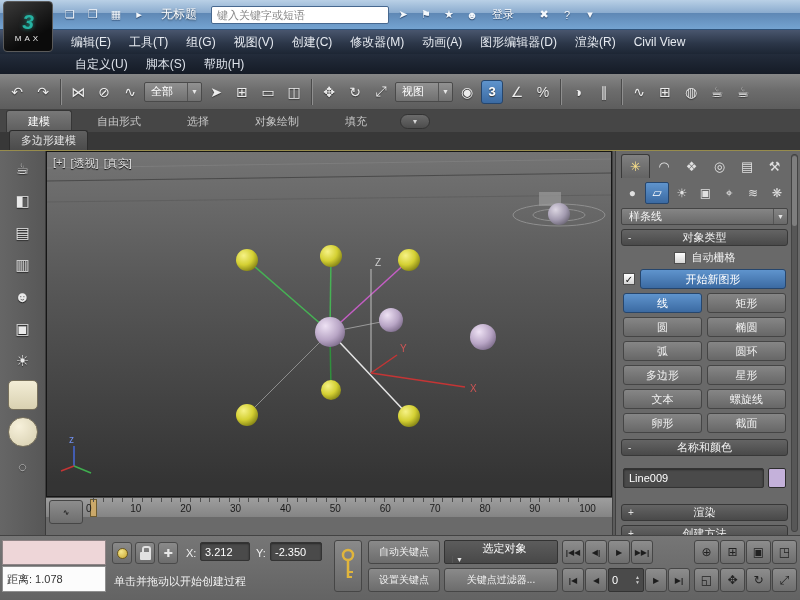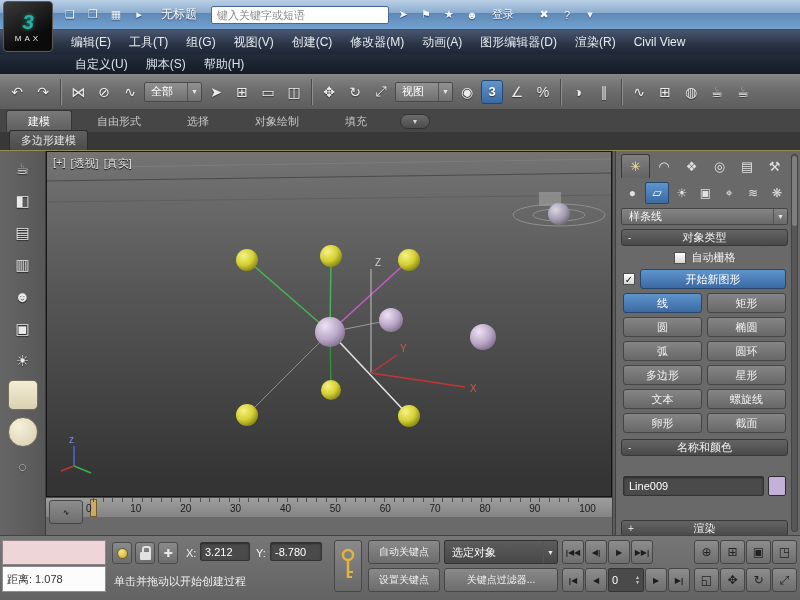--- a/index.html
+++ b/index.html
@@ -121,21 +121,21 @@
   .rbody{padding:4px 2px 2px;display:flex;flex-direction:column;gap:4px;}
   .chkrow{display:flex;align-items:center;justify-content:center;gap:6px;color:#f0f0f0;font-size:11px;}
   .startrow{display:flex;align-items:center;gap:5px;}
   .chk{width:12px;height:12px;background:linear-gradient(#fefefe,#d6d6d6);border:1px solid #4e4e4e;
     display:flex;align-items:center;justify-content:center;font-size:10px;color:#111;flex:none;}
   .btn{height:20px;background:linear-gradient(#868686,#676767);border:1px solid #454545;border-radius:3px;
     color:#f2f2f2;font-size:11px;display:flex;align-items:center;justify-content:center;white-space:nowrap;}
   .blue{background:linear-gradient(#5f94cd,#3b6aa2);border-color:#26466d;color:#fff;}
   .grow{flex:1;}
   .shape-grid{display:grid;grid-template-columns:1fr 1fr;gap:4px 5px;}
-  .namerow{display:flex;gap:4px;padding:20px 2px;}
+  .namerow{display:flex;gap:4px;padding:12px 2px;}
   .field{background:#4a4a4a;border:1px solid #333;box-shadow:inset 0 1px 2px rgba(0,0,0,.45);
     color:#fff;font-size:11px;display:flex;align-items:center;padding:0 5px;border-radius:2px;height:20px;}
   .swatch{width:18px;height:20px;background:#c4b1da;border:1px solid #2c2c2c;border-radius:2px;flex:none;}
   .panel-scroll{position:absolute;right:2px;top:3px;bottom:3px;width:7px;background:#575757;
     border:1px solid #434343;border-radius:3px;}
   .pthumb{position:absolute;top:1px;left:0;right:0;height:70px;background:#7e7e7e;border-radius:3px;}
 
   
   .statusbar{position:absolute;top:535px;left:0;right:0;height:65px;
     background:linear-gradient(#767676,#636363);border-top:1px solid #434343;}
@@ -155,21 +155,21 @@
   .coordlab{color:#f0f0f0;font-size:11px;top:11px;}
   .coordfield{top:6px;height:19px;background:#4a4a4a;border:1px solid #333;border-radius:2px;
     color:#fff;font-size:11px;display:flex;align-items:center;padding:0 4px;
     box-shadow:inset 0 1px 2px rgba(0,0,0,.45);}
   .keybtn{left:334px;top:4px;width:28px;height:52px;background:linear-gradient(#8a8a8a,#686868);
     border:1px solid #464646;border-radius:3px;display:flex;align-items:center;justify-content:center;}
   .sb-btn{height:24px;background:linear-gradient(#8a8a8a,#6c6c6c);border:1px solid #464646;border-radius:3px;
     color:#f2f2f2;font-size:10px;display:flex;align-items:center;justify-content:center;white-space:nowrap;}
   .seldrop{left:444px;top:4px;width:114px;height:24px;background:linear-gradient(#5c5c5c,#484848);
     border:1px solid #333;border-radius:2px;color:#fff;font-size:11px;display:flex;align-items:center;
-    padding-left:7px;}
+    padding-left:7px;flex-direction:column;}
   .seldrop span:first-child{flex:1;}
   .trow{display:flex;gap:1px;}
   .mini{height:24px;background:linear-gradient(#8d8d8d,#6e6e6e);border:1px solid #464646;border-radius:3px;
     color:#1d1d1d;font-size:8px;font-weight:bold;display:flex;align-items:center;justify-content:center;}
   .tbtn2{width:22px;}
   .framefield{width:36px;height:24px;background:#4a4a4a;border:1px solid #333;border-radius:2px;
     display:flex;align-items:center;justify-content:space-between;color:#fff;font-size:11px;padding:0 3px;}
   .spin{display:flex;flex-direction:column;font-size:5px;line-height:5px;color:#ccc;}
   .navgrid{left:694px;top:4px;display:grid;grid-template-columns:repeat(4,25px);grid-auto-rows:24px;gap:4px 1px;}
   .nbtn{font-size:12px;font-weight:normal;color:#222;}
@@ -468,21 +468,21 @@
       </div>
       <div class="sb-ic">✚</div>
     </div>
 
   <span class="coordlab" style="left:186px">X:</span>
   <div class="coordfield" style="left:200px;width:50px">
     <span>3.212</span>
   </div>
   <span class="coordlab" style="left:256px">Y:</span>
   <div class="coordfield" style="left:270px;width:52px">
-    <span>-8.780</span>
+    <span>-2.350</span>
   </div>
 
   <div class="keybtn">
     <svg width="16" height="38" viewBox="0 0 16 38">
       <circle cx="8" cy="8" r="5" fill="none" stroke="#e0b53c" stroke-width="2.5"></circle>
       <line x1="8" y1="13" x2="8" y2="31" stroke="#e0b53c" stroke-width="2.5"></line>
       <line x1="8" y1="25" x2="13" y2="25" stroke="#e0b53c" stroke-width="2"></line>
       <line x1="8" y1="30" x2="12" y2="30" stroke="#e0b53c" stroke-width="2"></line>
     </svg>
   </div>

